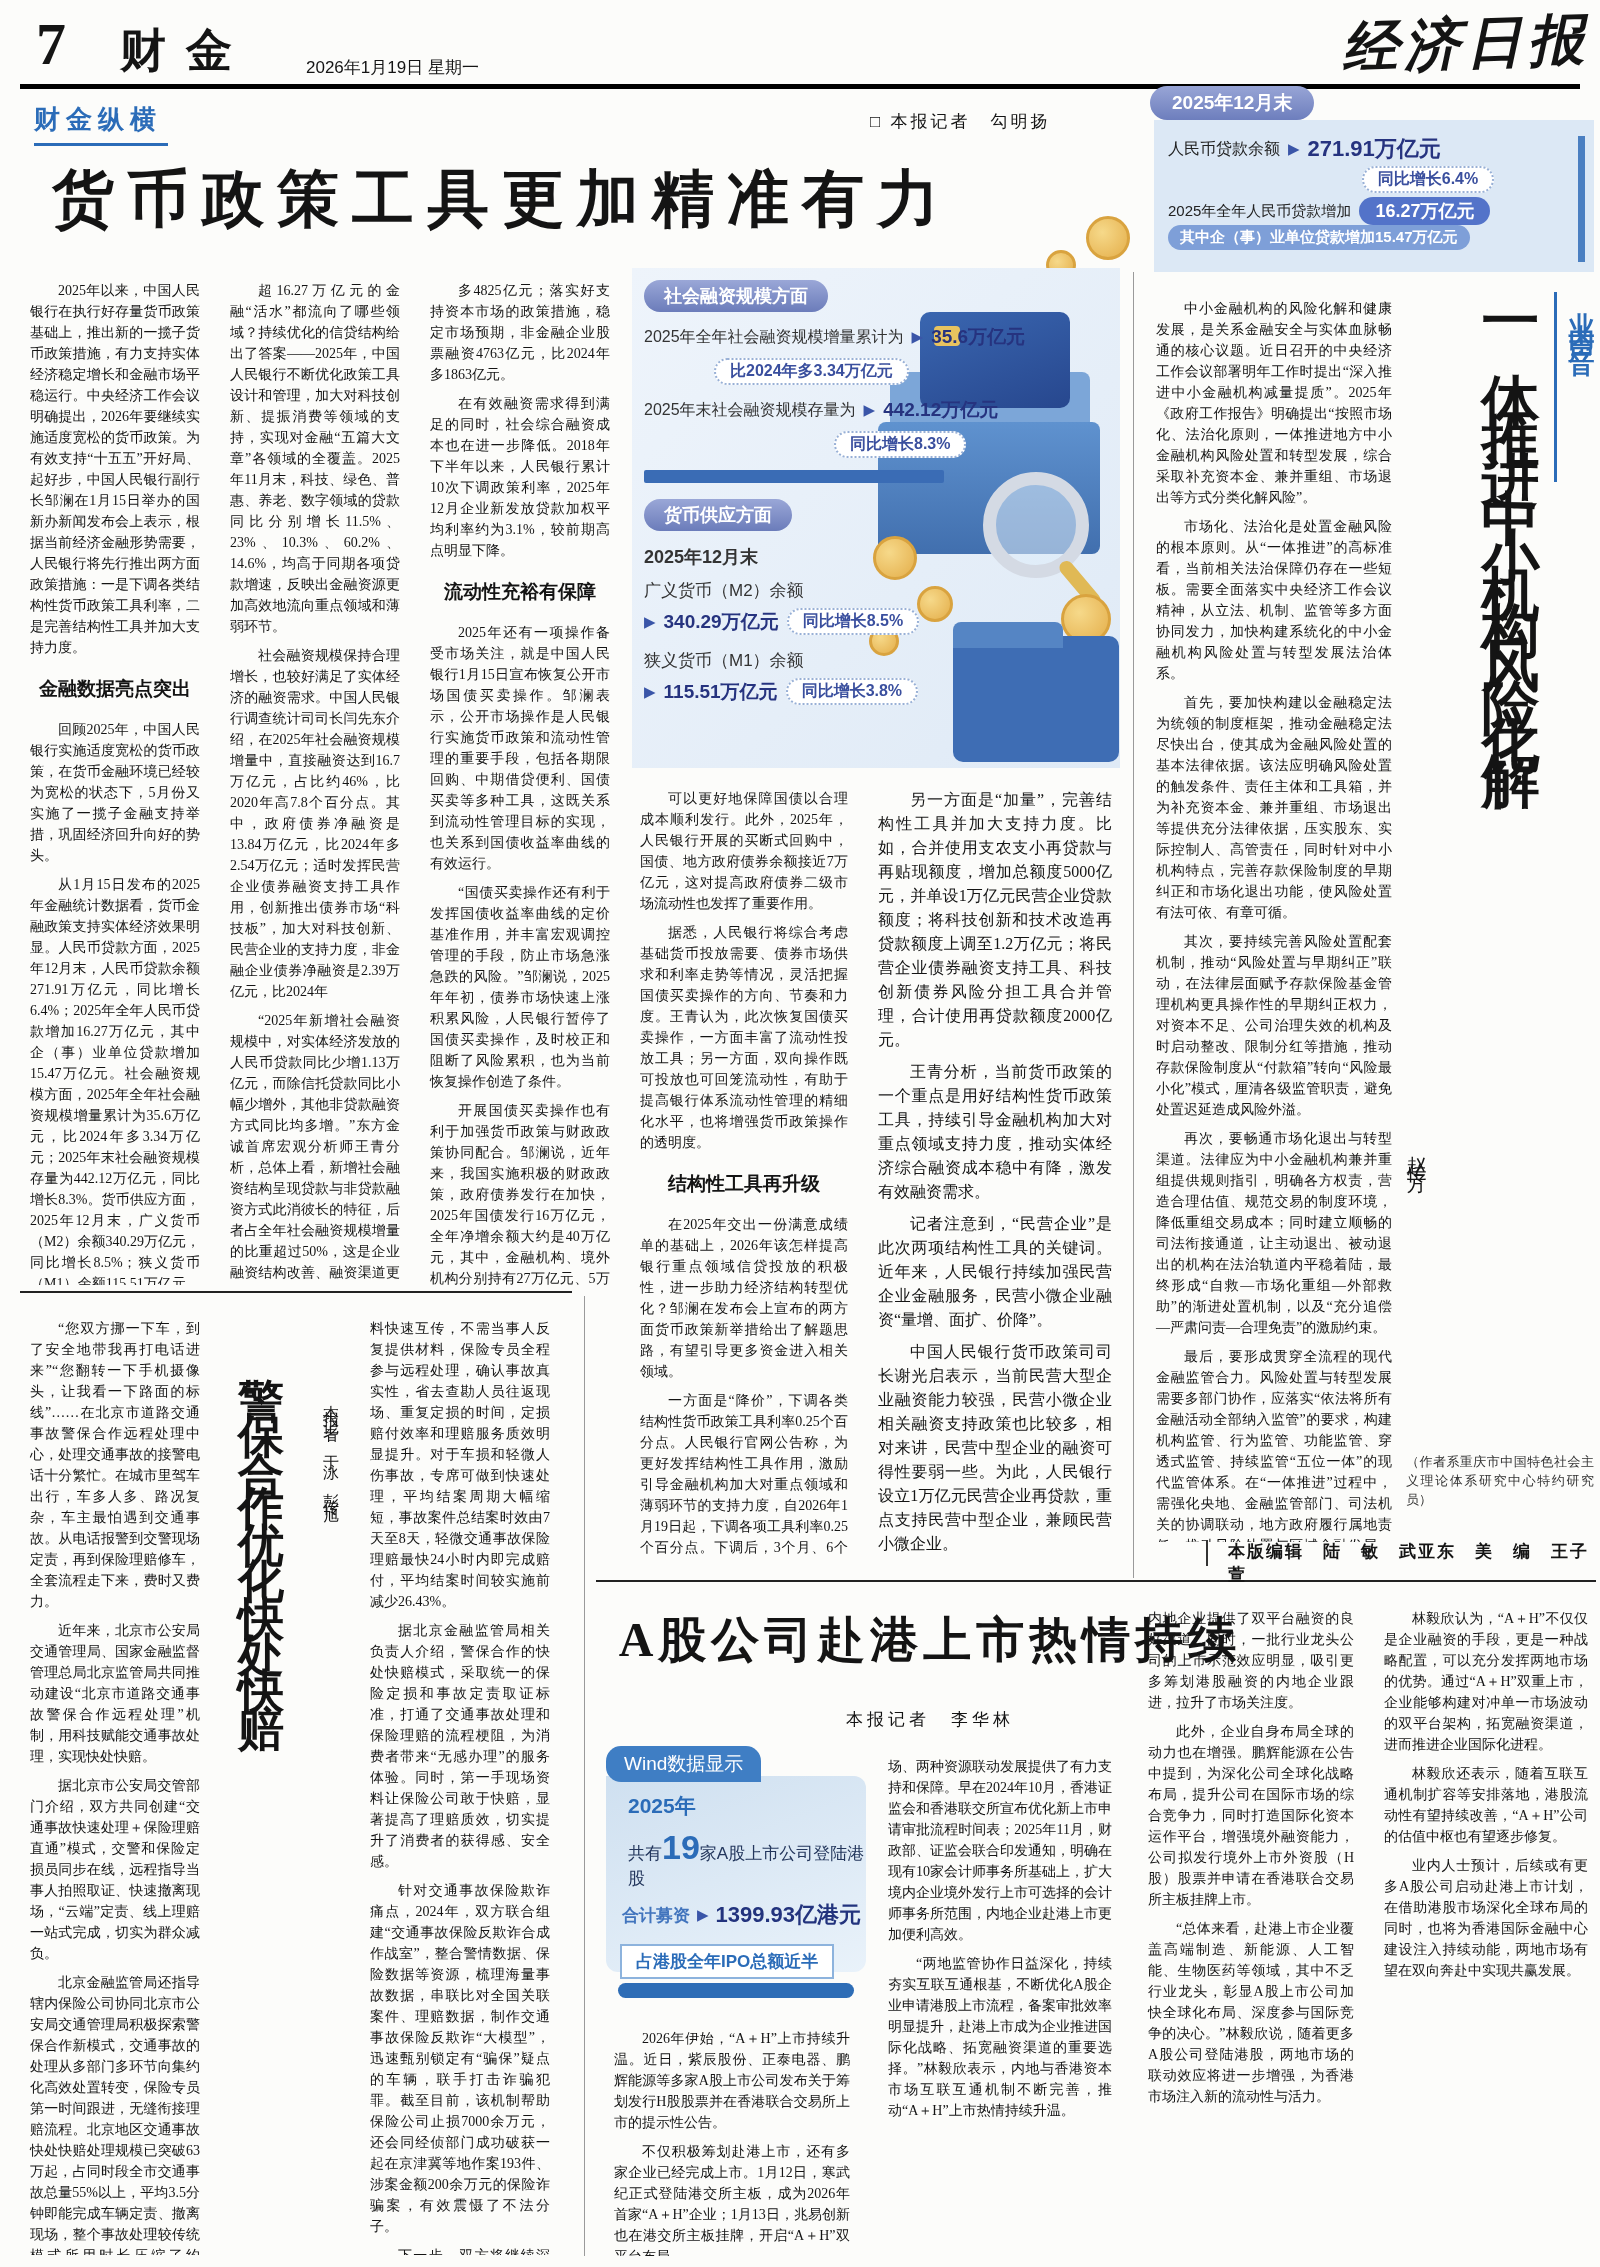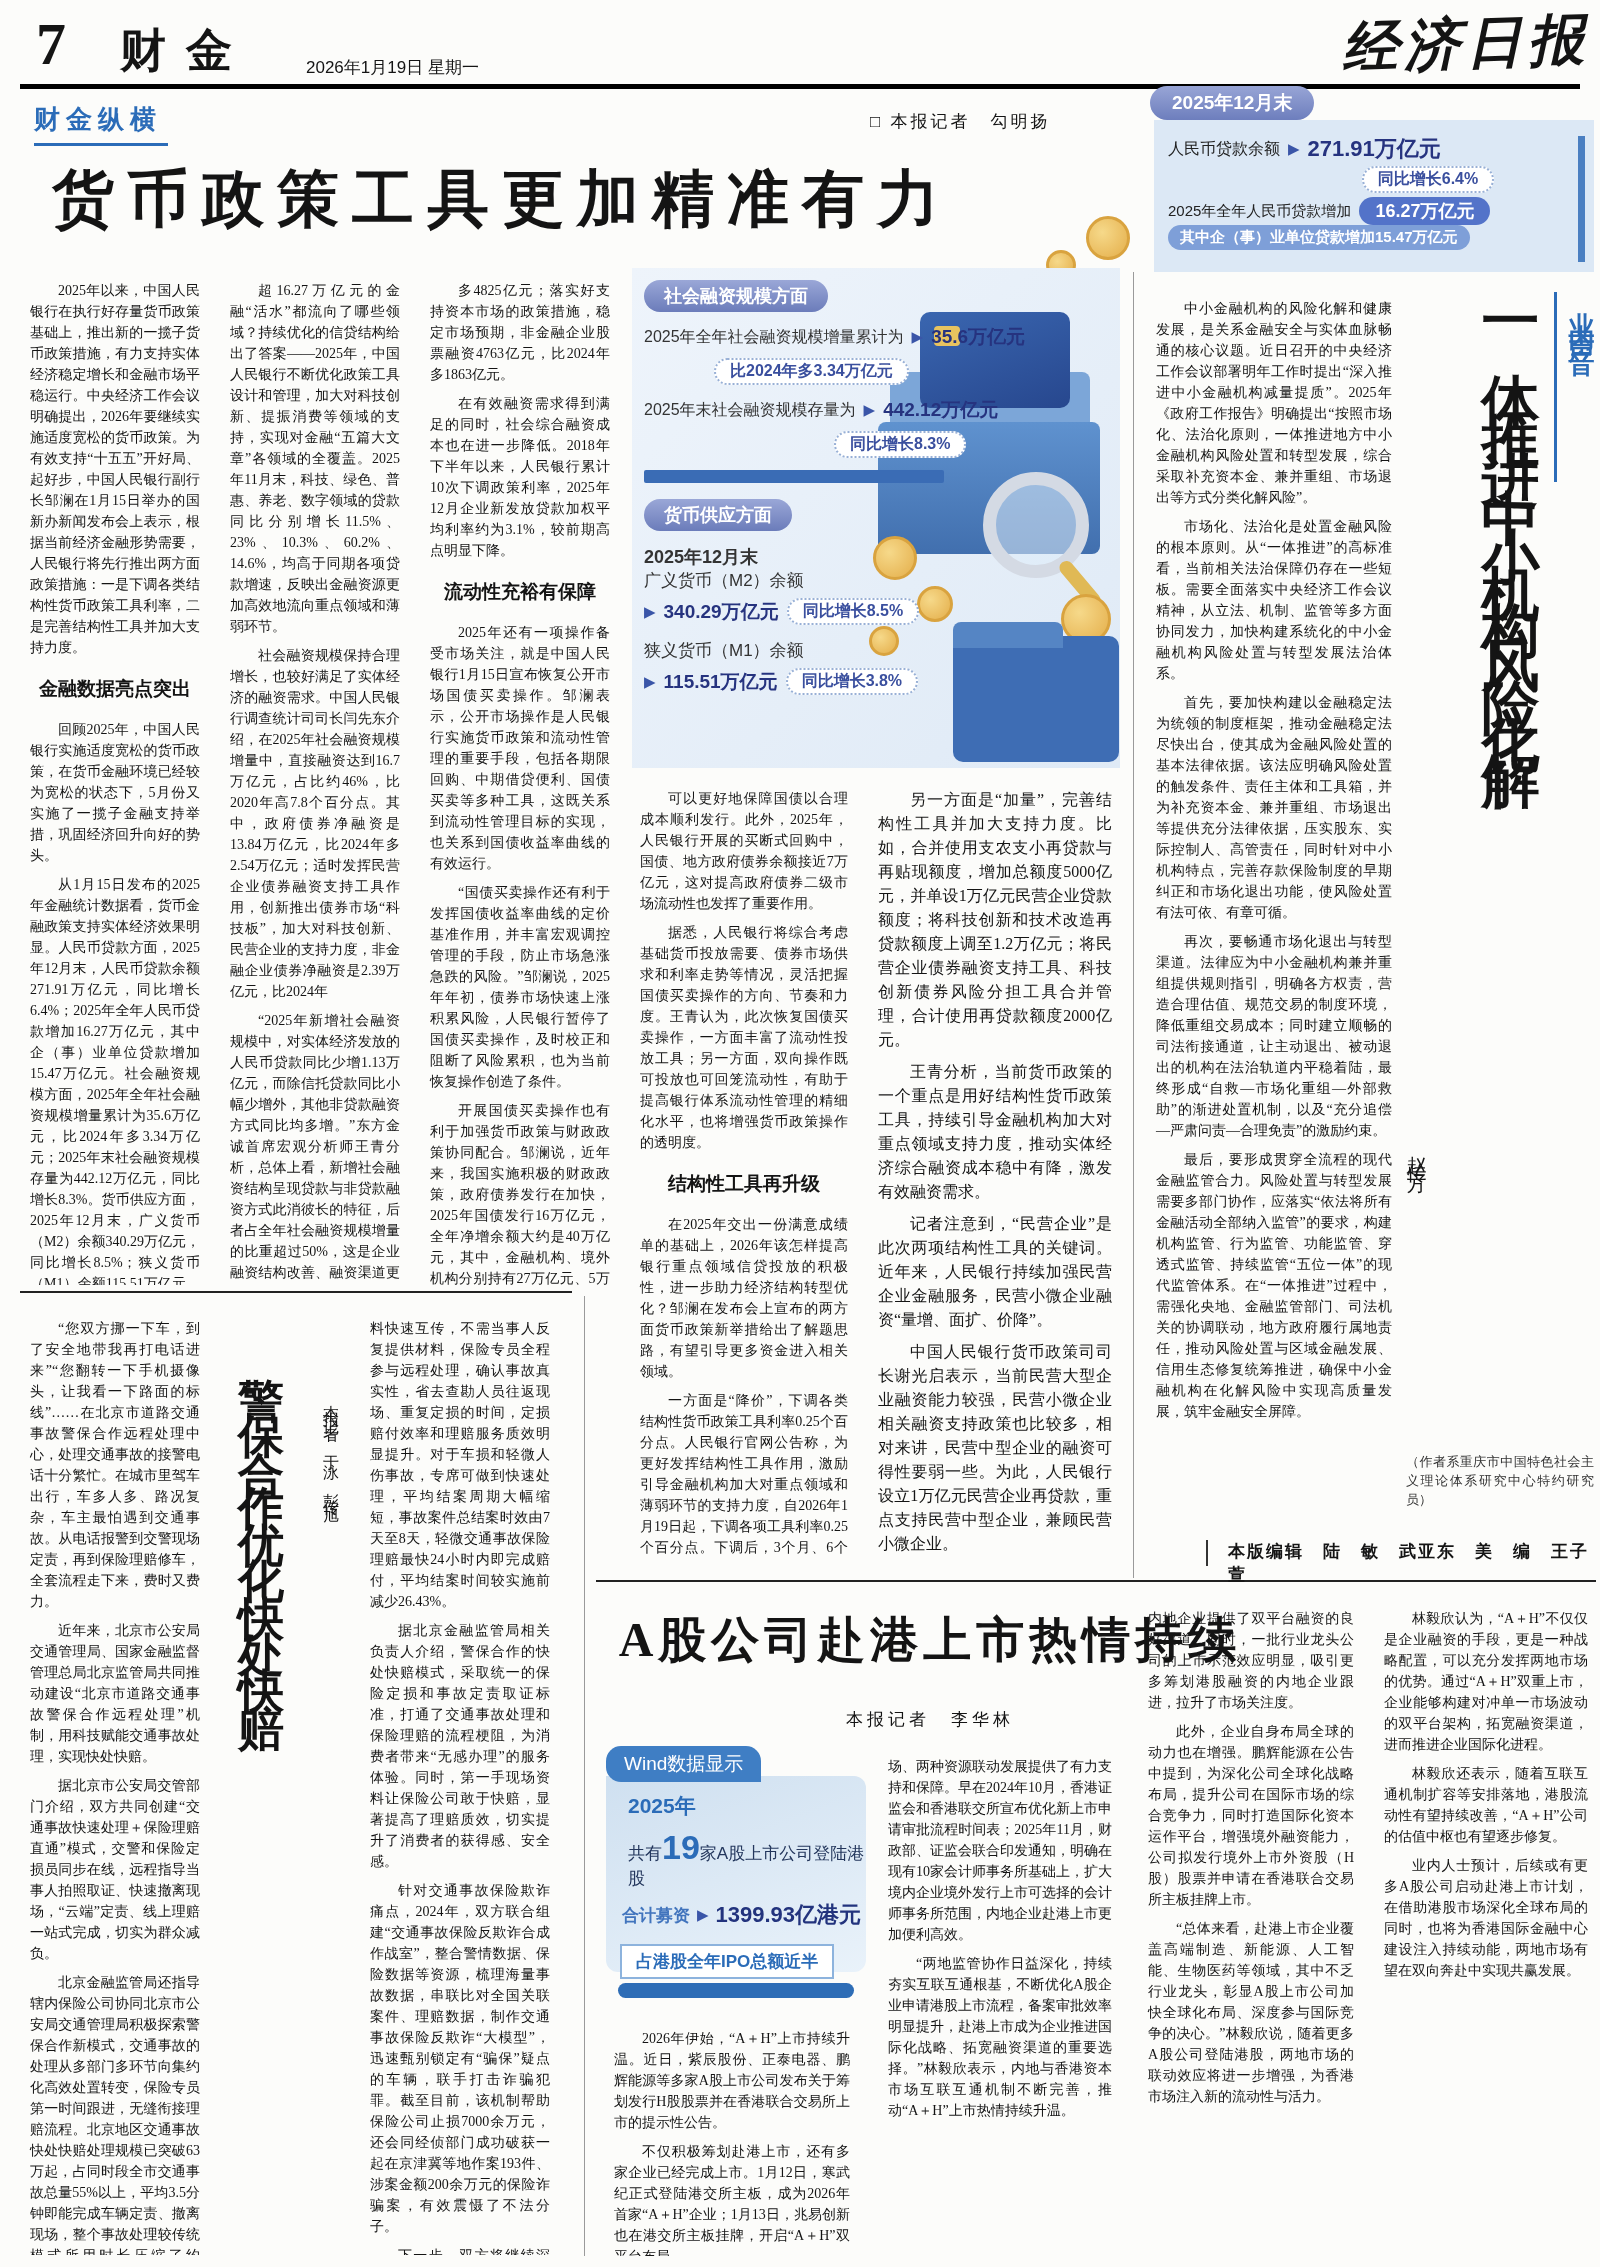--- a/index.html
+++ b/index.html
@@ -63,21 +63,21 @@
   .socinner{position:relative;z-index:2;padding:12px 0 0 12px;}
   .socbadge{display:inline-block;background:linear-gradient(#9aa7d7,#6b7cba);color:#fff;font-weight:700;
             font-size:18px;padding:4px 20px;border-radius:16px;}
   .srow{display:flex;align-items:center;gap:8px;margin-top:12px;}
   .slabel{font-size:16px;color:#333;}
   .svalue{font-size:19px;font-weight:700;color:var(--navy);}
   .snote{margin:8px 0 0 70px;}
   .snote2{margin:8px 0 0 190px;}
   .bluebar{margin-top:12px;width:300px;height:13px;background:#3a6cb5;border-radius:2px;}
   .speriod{margin-top:14px;font-size:18px;font-weight:700;color:#333;}
-  .smlabel{font-size:17px;color:#333;}
+  .smlabel{margin-top:10px;font-size:17px;color:#333;}
   .illu{position:absolute;right:0;top:36px;width:255px;height:464px;z-index:1;}
   .illu>div{position:absolute;}
   .card{left:55px;top:8px;width:150px;height:96px;border-radius:10px;background:linear-gradient(160deg,#3a66b0,#27478e);}
   .chip{position:absolute;left:14px;top:14px;width:26px;height:20px;background:#e8c35f;border-radius:4px;}
   .folder-back{left:25px;top:68px;width:200px;height:140px;background:#7ca6d8;border-radius:8px;}
   .folder-front{left:13px;top:118px;width:222px;height:132px;border-radius:8px;background:linear-gradient(#5f92cf,#416fae);}
   .magnifier{left:118px;top:168px;width:80px;height:80px;border:13px solid #d4dae4;border-radius:50%;
              background:rgba(222,236,250,.55);box-sizing:content-box;}
   .handle{left:208px;top:252px;width:14px;height:56px;background:#e0b955;border-radius:7px;transform:rotate(-40deg);}
   .folder-big{left:88px;top:332px;width:166px;height:126px;background:#3e6db4;border-radius:10px;}
@@ -258,20 +258,21 @@
   <div class="vrule" style="left:584px;top:1296px;height:960px;"></div>
   <div class="hrule" style="left:596px;top:1580px;width:1000px;"></div>
 
   <div class="otag">业内声音</div>
   <div class="otitle">一体推进中小机构风险化解</div>
   <div class="oauthor">赵传方</div>
   <div class="col" id="ocol">
     <p>中小金融机构的风险化解和健康发展，是关系金融安全与实体血脉畅通的核心议题。近日召开的中央经济工作会议部署明年工作时提出“深入推进中小金融机构减量提质”。2025年《政府工作报告》明确提出“按照市场化、法治化原则，一体推进地方中小金融机构风险处置和转型发展，综合采取补充资本金、兼并重组、市场退出等方式分类化解风险”。</p>
     <p>市场化、法治化是处置金融风险的根本原则。从“一体推进”的高标准看，当前相关法治保障仍存在一些短板。需要全面落实中央经济工作会议精神，从立法、机制、监管等多方面协同发力，加快构建系统化的中小金融机构风险处置与转型发展法治体系。</p>
     <p>首先，要加快构建以金融稳定法为统领的制度框架，推动金融稳定法尽快出台，使其成为金融风险处置的基本法律依据。该法应明确风险处置的触发条件、责任主体和工具箱，并为补充资本金、兼并重组、市场退出等提供充分法律依据，压实股东、实际控制人、高管责任，同时针对中小机构特点，完善存款保险制度的早期纠正和市场化退出功能，使风险处置有法可依、有章可循。</p>
+    <p>其次，要持续完善风险处置配套机制，推动“风险处置与早期纠正”联动，在法律层面赋予存款保险基金管理机构更具操作性的早期纠正权力，对资本不足、公司治理失效的机构及时启动整改、限制分红等措施，推动存款保险制度从“付款箱”转向“风险最小化”模式，厘清各级监管职责，避免处置迟延造成风险外溢。</p>
     <p>再次，要畅通市场化退出与转型渠道。法律应为中小金融机构兼并重组提供规则指引，明确各方权责，营造合理估值、规范交易的制度环境，降低重组交易成本；同时建立顺畅的司法衔接通道，让主动退出、被动退出的机构在法治轨道内平稳着陆，最终形成“自救—市场化重组—外部救助”的渐进处置机制，以及“充分追偿—严肃问责—合理免责”的激励约束。</p>
     <p>最后，要形成贯穿全流程的现代金融监管合力。风险处置与转型发展需要多部门协作，应落实“依法将所有金融活动全部纳入监管”的要求，构建机构监管、行为监管、功能监管、穿透式监管、持续监管“五位一体”的现代监管体系。在“一体推进”过程中，需强化央地、金融监管部门、司法机关的协调联动，地方政府履行属地责任，推动风险处置与区域金融发展、信用生态修复统筹推进，确保中小金融机构在化解风险中实现高质量发展，筑牢金融安全屏障。</p>
   </div>
   <div class="ofoot">（作者系重庆市中国特色社会主义理论体系研究中心特约研究员）</div>
   <div class="edbar"></div>
   <div class="editors">本版编辑　陆　敏　武亚东　美　编　王子萱</div>
 
   <div class="ptitle">警保合作优化快处快赔</div>
   <div class="pbyline">本报记者　于泳　彭传旭</div>
   <div class="col" id="pcol1">

